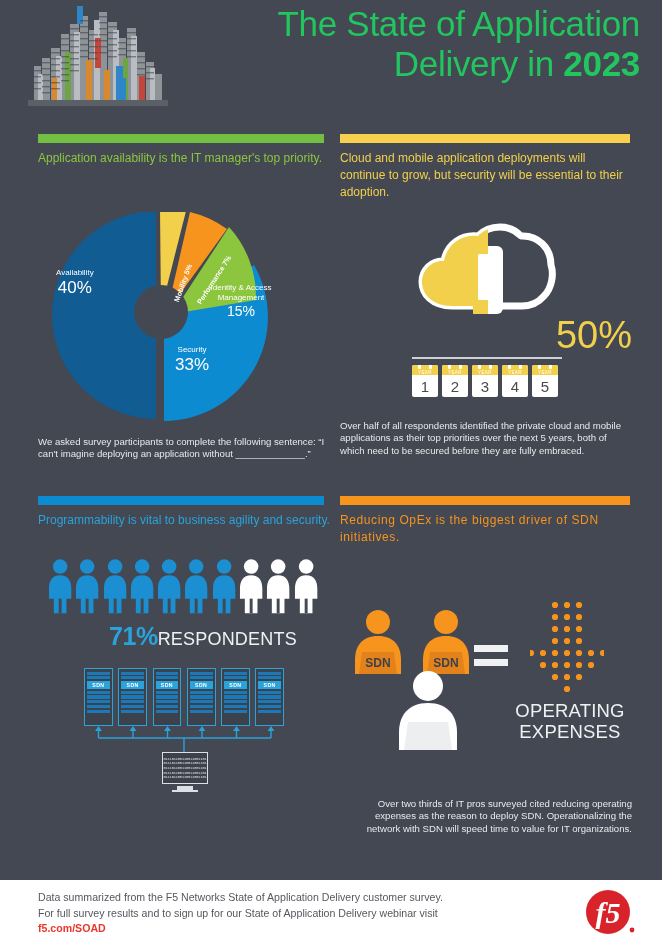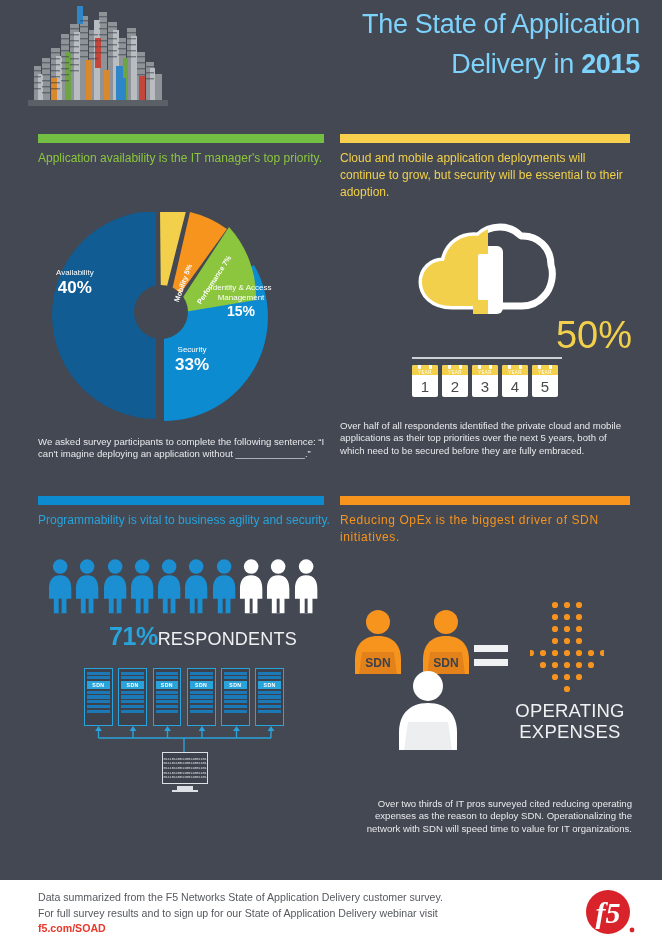--- a/index.html
+++ b/index.html
@@ -10,22 +10,22 @@
     overflow:hidden;
     position:relative;
   }
   .page { position:relative; width:662px; height:944px; background:#434852; }
 
   
   .header { position:absolute; left:0; top:0; width:662px; height:118px; }
   .city { position:absolute; left:28px; top:4px; width:140px; height:104px; }
   .title {
     position:absolute; left:170px; top:4px; width:470px;
-    text-align:right; color:#7dd3fc;
-    font-size:27px; line-height:40px; font-weight:300;
+    text-align:right; color:#22c55e;
+    font-size:35px; line-height:40px; font-weight:300;
     letter-spacing:-0.3px;
   }
   .title .yr { font-weight:bold; }
 
   
   .bar { position:absolute; height:9px; }
   .bar-green  { left:38px;  top:134px; width:286px; background:#72BF44; }
   .bar-yellow { left:340px; top:134px; width:290px; background:#F7D14E; }
   .bar-blue   { left:38px;  top:496px; width:286px; background:#0C8BD1; }
   .bar-orange { left:340px; top:496px; width:290px; background:#F7941E; }
@@ -44,21 +44,21 @@
   .bt-cloud { left:340px; top:420px; width:292px; }
   .bt-sdn   { left:38px;  top:810px; width:292px; }
   .bt-opex  { left:340px; top:798px; width:292px;text-align:right; }
 
   
   .pie-wrap { position:absolute; left:48px; top:212px; width:250px; height:212px; }
   .pie-label {
     position:absolute; color:#ffffff; text-align:center;
     font-size:8px; line-height:10px; pointer-events:none; white-space:nowrap;
   }
-  .pie-label .pct { display:block; font-size:17px; line-height:20px; font-weight:700; }
+  .pie-label .pct { display:block; font-size:17px; line-height:20px; font-weight:400; }
   .pl-avail { left:56px;  top:268px; }
   .pl-sec   { left:175px; top:345px; }
   .pl-iam   { left:200px; top:283px; white-space:normal; width:82px; }
   .pl-iam .pct { font-size:14px; line-height:16px; }
   .pl-rot {
     position:absolute; color:#ffffff; font-size:7.2px; font-weight:bold;
     white-space:nowrap; transform-origin:left top;
   }
   .pl-mob  { left:172px; top:300px; transform:rotate(-70deg); }
   .pl-perf { left:195px; top:301px; transform:rotate(-57deg); }
@@ -274,21 +274,21 @@
           <rect x="109" y="64" width="8" height="1.4"></rect>
           <rect x="109" y="70" width="8" height="1.4"></rect>
         <rect x="118" y="62" width="8" height="1.4"></rect>
           <rect x="118" y="68" width="8" height="1.4"></rect>
           <rect x="118" y="74" width="8" height="1.4"></rect>
       </g>
     </svg>
 
     <div class="title">
       <span>The State of Application</span><br>
-      <span>Delivery in </span><span class="yr">2015</span>
+      <span>Delivery in </span><span class="yr">2023</span>
     </div>
   </div>
 
   <div class="bar bar-green"></div>
   <div class="bar bar-yellow"></div>
   <div class="bar bar-blue"></div>
   <div class="bar bar-orange"></div>
 
   <div class="shead green">Application availability is the IT manager's top priority.</div>
   <div class="shead yellow">Cloud and mobile application deployments will continue to grow, but security will be essential to their adoption.</div>

